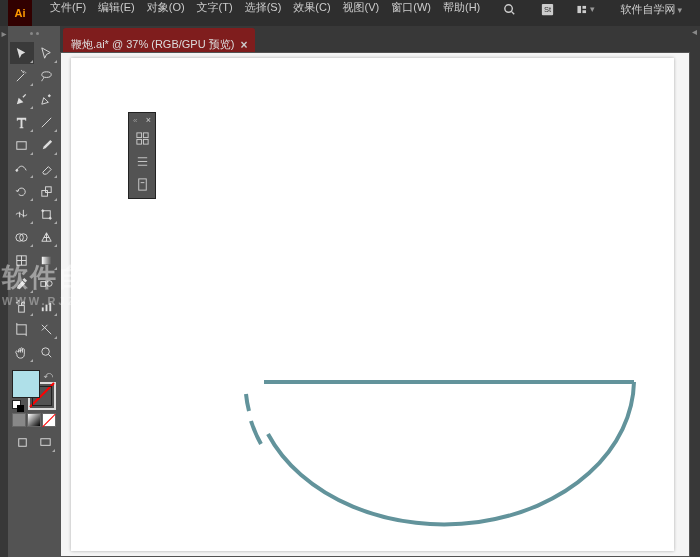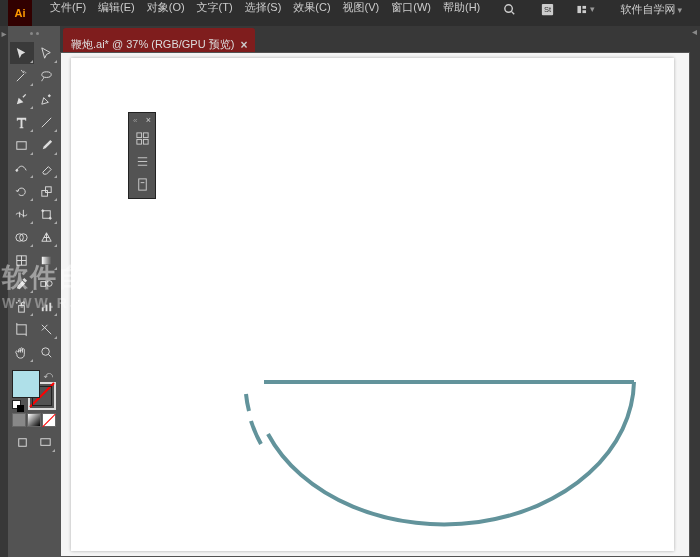--- a/index.html
+++ b/index.html
@@ -64,21 +64,21 @@
     .chevron-l { color: #888; font-size: 10px; transform: rotate(180deg); cursor: pointer; }
     
     .floating-panel { position: absolute; top: 60px; left: 68px; width: 28px; background: #535353; border: 1px solid #222; padding: 2px; }
     .fp-header { height: 10px; display: flex; justify-content: space-between; align-items: center; padding: 0 2px; margin-bottom: 2px; }
     .fp-chev { color: #999; font-size: 8px; cursor: pointer; }
     .fp-close { color: #ccc; font-size: 9px; cursor: pointer; }
     .fp-btn { width: 22px; height: 22px; display: flex; align-items: center; justify-content: center; color: #ccc; cursor: pointer; margin: 1px auto; }
     
     .watermark { position: absolute; top: 260px; left: 2px; color: rgba(255,255,255,0.45); pointer-events: none; font-weight: bold; }
     .watermark-main { font-size: 26px; letter-spacing: 2px; }
-    .watermark-sub { font-size: 14px; letter-spacing: 3px; color: rgba(255,255,255,0.35); }
+    .watermark-sub { font-size: 11px; letter-spacing: 3px; color: rgba(255,255,255,0.35); }
     
     .svg-icon { width: 15px; height: 15px; }
   </style>
 </head>
 <body>
 
 <div class="title-bar">
   <div class="app-icon">Ai</div>
   <div class="menu-bar">
     <span class="menu-item">文件(F)</span>

